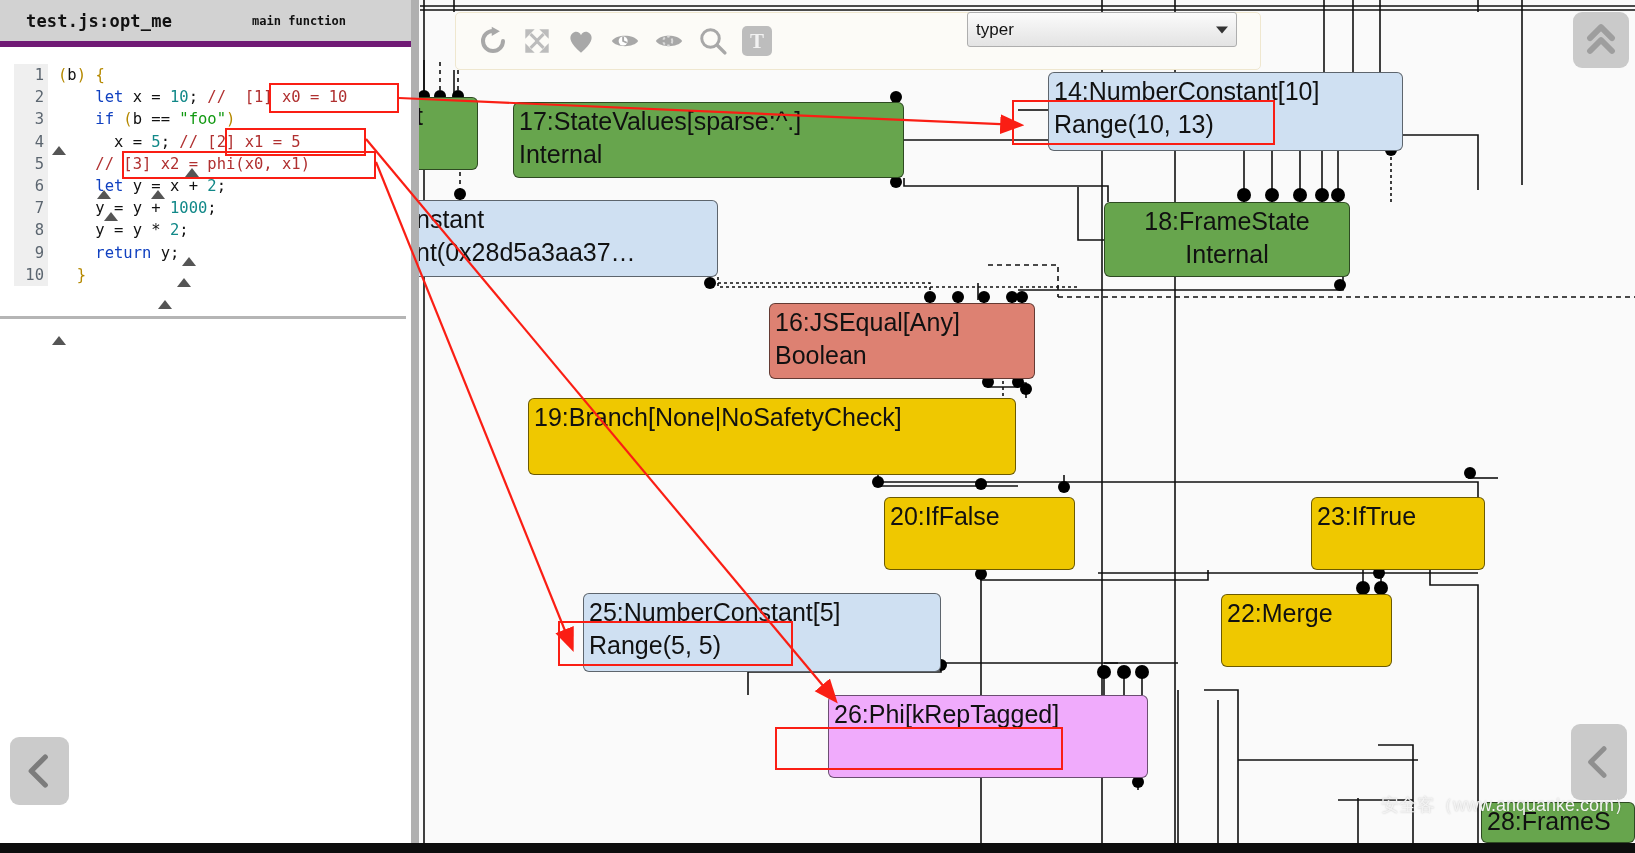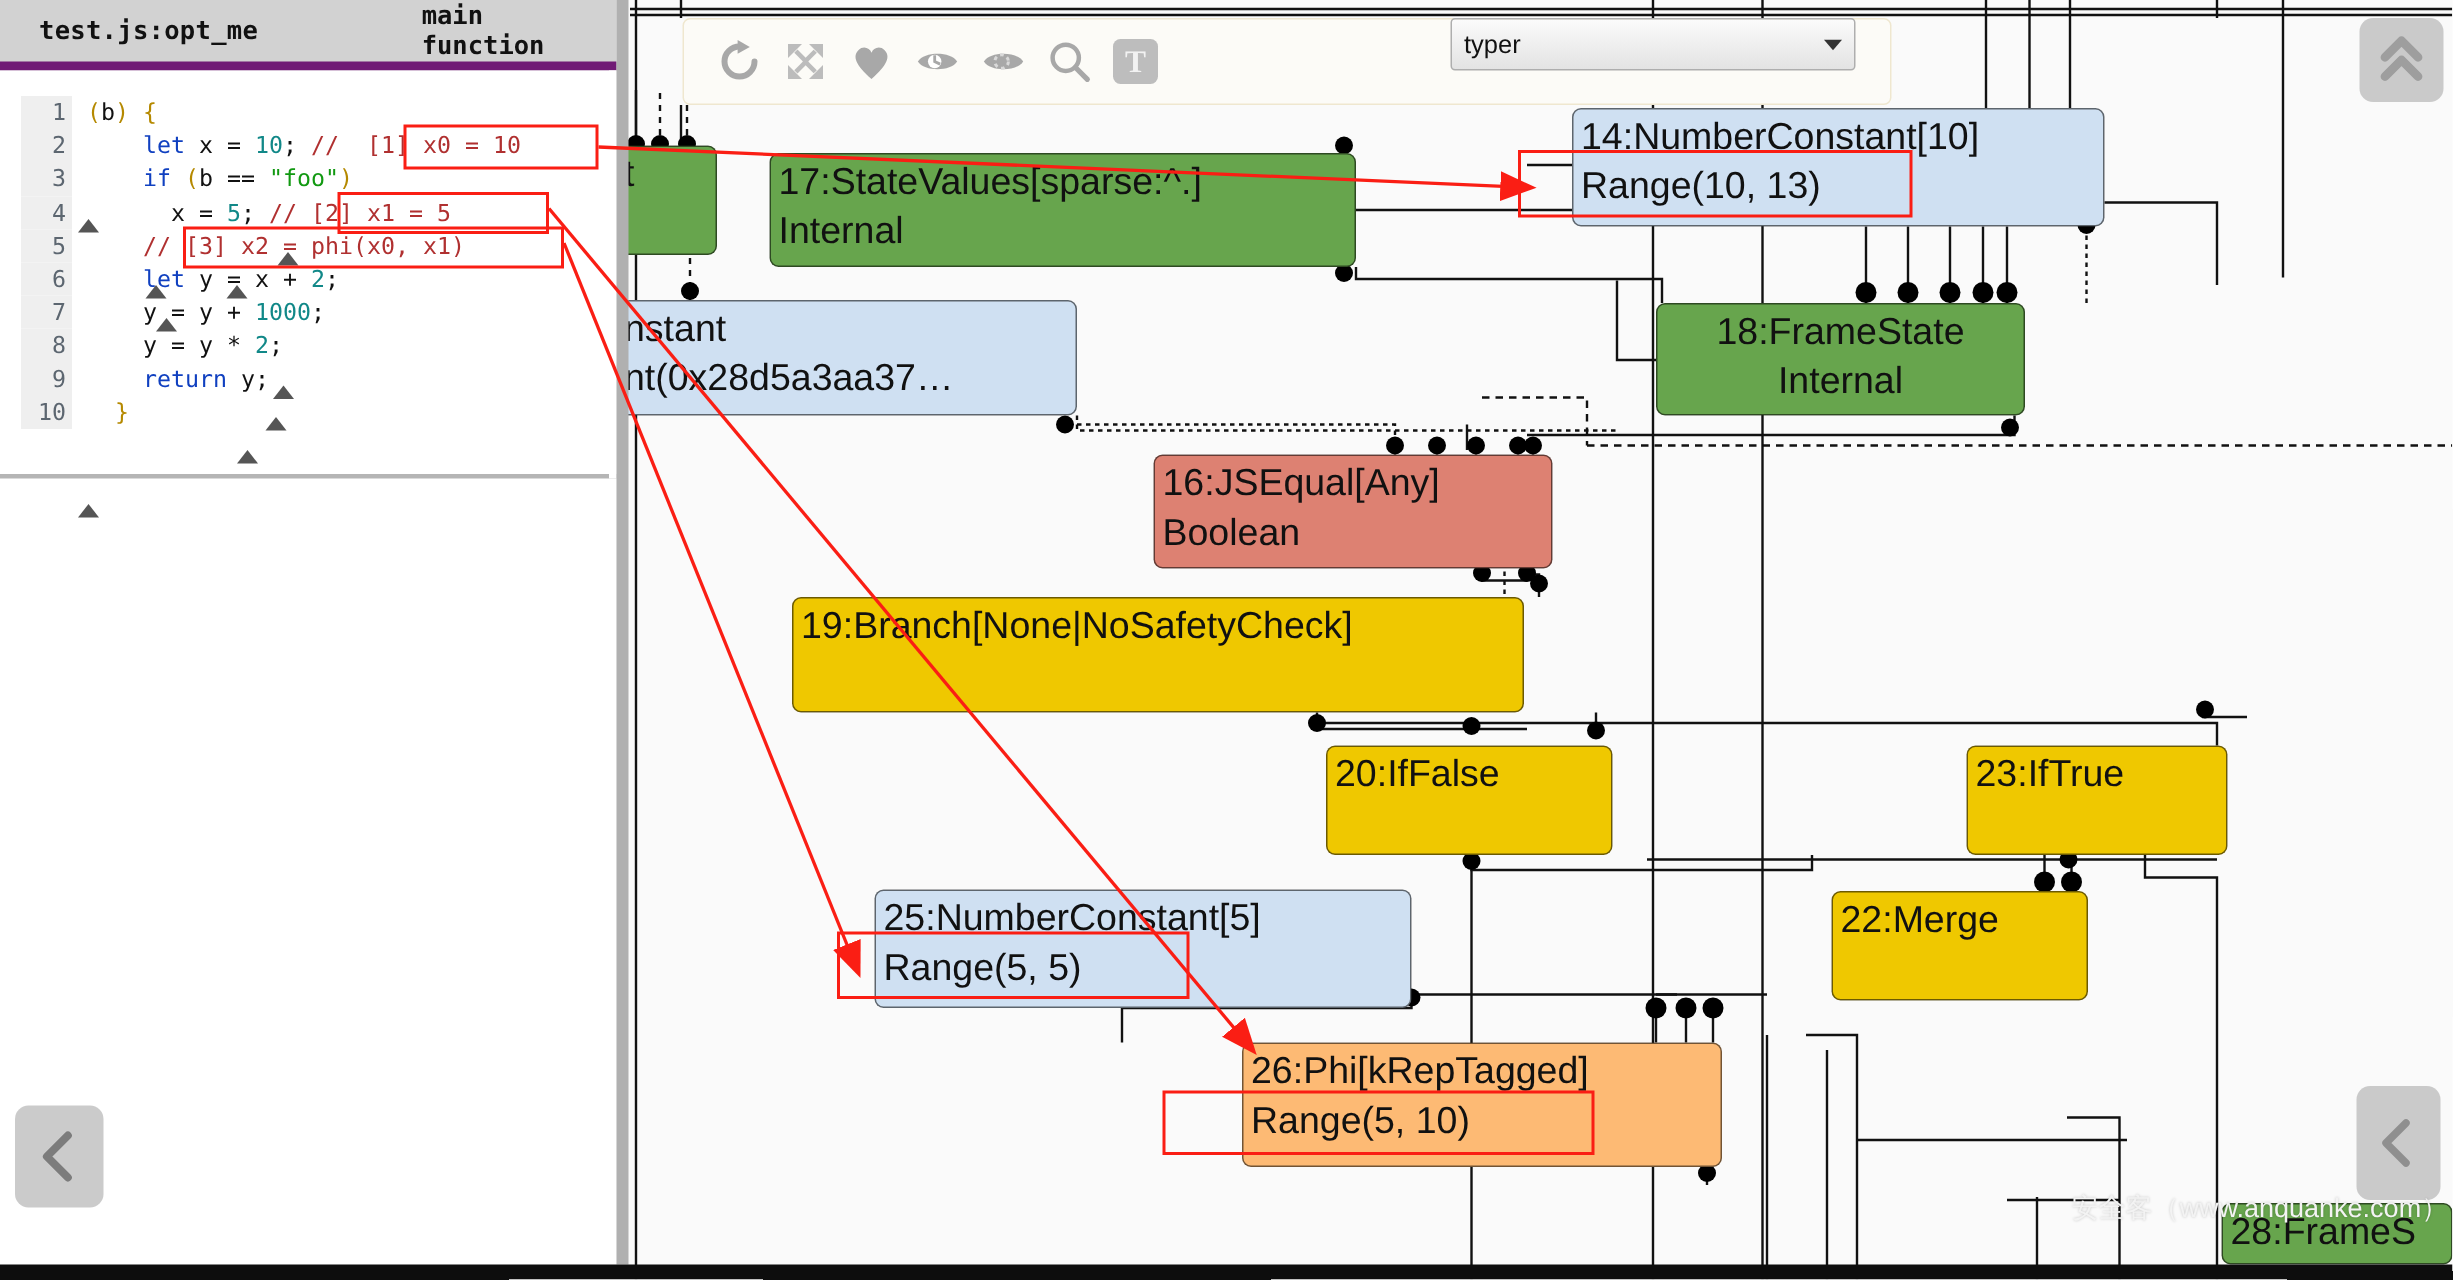--- a/index.html
+++ b/index.html
@@ -20,21 +20,21 @@
     position: absolute; left: 0; top: 0; width: 411px; height: 47px;
     background: #d2d2d2; border-bottom: 6px solid #701a75;
     display: flex; align-items: center;
   }
   #source-title {
     font-family: "DejaVu Sans Mono", monospace; font-weight: bold;
     font-size: 17px; color: #111; margin-left: 26px; letter-spacing: .2px;
   }
   #source-subtitle {
     font-family: "DejaVu Sans Mono", monospace; font-weight: bold;
-    font-size: 17px; color: #111; margin-left: 109px;
+    font-size: 12px; color: #111; margin-left: 80px;
   }
   #source-body {
     position: absolute; left: 0; top: 47px; width: 411px; height: 272px;
     background: #fff; border-bottom: 3px solid #b5b5b5;
   }
   #code-area {
     position: absolute; left: 14px; top: 17px; right: 2px; bottom: 0;
     font-family: "DejaVu Sans Mono", monospace; font-size: 15.5px;
     line-height: 22.2px; white-space: pre;
   }
@@ -113,21 +113,21 @@
     position: absolute; border-radius: 6px; border: 1px solid rgba(0,0,0,.55);
     z-index: 30; display: flex; flex-direction: column; justify-content: flex-start;
     color: #111; font-size: 25px; line-height: 33px; padding: 2px 5px 3px 5px;
     font-family: "Liberation Sans", sans-serif; overflow: hidden;
   }
   .node .nl { white-space: nowrap; }
   .n-green { background: #67a54d; }
   .n-blue  { background: #cfe0f2; }
   .n-red   { background: #dd8172; }
   .n-yellow{ background: #efc800; }
-  .n-strongblue { background: #fdba74; }
+  .n-strongblue { background: #f0abfc; }
 
   
   .corner-btn {
     position: absolute; background: rgba(185,185,185,.75); border-radius: 9px;
     display: flex; align-items: center; justify-content: center; z-index: 80; cursor: pointer;
   }
   #btn-collapse-up { right: 6px; top: 12px; width: 56px; height: 56px; }
   #btn-prev-left { left: 10px; top: 737px; width: 59px; height: 68px; }
   #btn-prev-right { right: 8px; top: 724px; width: 56px; height: 76px; }
 
@@ -316,21 +316,20 @@
         </div>
         <div class="node n-yellow" style="left: 803px; top: 594px; width: 171px; height: 73px;">
           <div class="nl">22:Merge</div>
         </div>
         <div class="node n-blue" style="left: 165px; top: 593px; width: 358px; height: 79px;">
           <div class="nl">25:NumberConstant[5]</div>
           <div class="nl">Range(5, 5)</div>
         </div>
         <div class="node n-strongblue" style="left: 410px; top: 695px; width: 320px; height: 83px;">
           <div class="nl">26:Phi[kRepTagged]</div>
-          <div class="nl">Range(5, 10)</div>
         </div>
         <div class="node n-green" style="left: 1063px; top: 802px; width: 154px; height: 41px;">
           <div class="nl">28:FrameS</div>
         </div>
       </div>
 
     <div id="toolbar">
       <div class="tb-icons">
         <div class="tb-icon" title="refresh">
           <svg width="30" height="30" viewBox="0 0 24 24">

